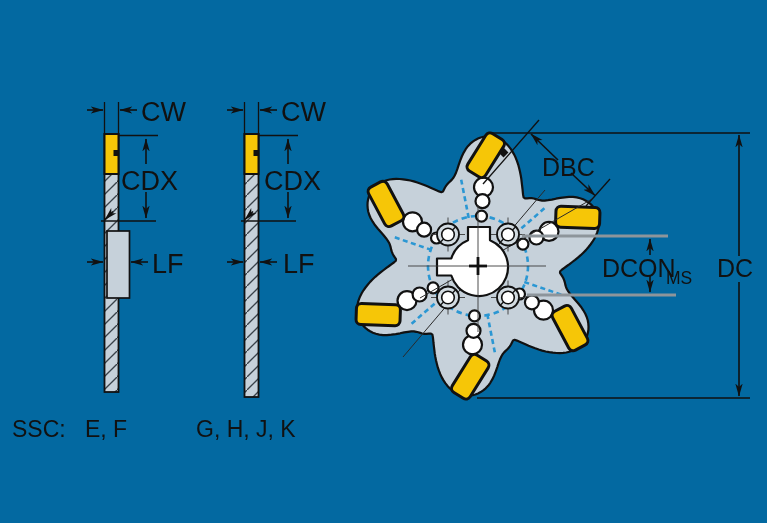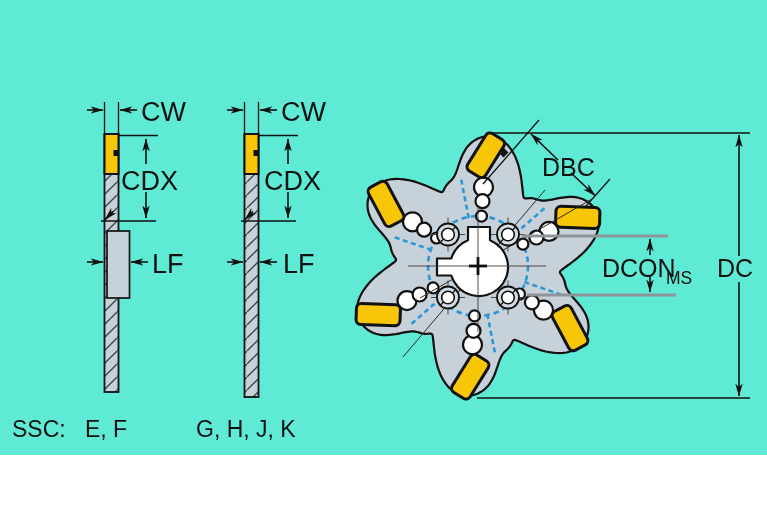--- a/index.html
+++ b/index.html
@@ -1,16 +1,16 @@
 <!DOCTYPE html>
 <html><head>
 <meta charset="utf-8">
 <style>
   html,body{margin:0;padding:0;background:#fff;}
-  .stage{width:767px;height:455px;background:#5eead4;overflow:hidden;}
+  .stage{width:767px;height:523px;background:#0369a1;overflow:hidden;}
   svg{display:block;}
   .xl{stroke:#111;stroke-width:1.3;fill:none;}
   .dim{stroke:#111;stroke-width:1.6;fill:none;}
   .thin{stroke:#2a2a2a;stroke-width:1;fill:none;}
   .cl{stroke:#3a3a3a;stroke-width:0.9;fill:none;}
   .cc{stroke:#111;stroke-width:2.8;fill:none;}
   .gray{stroke:#8d959b;stroke-width:3;fill:none;}
   .bar{stroke:#111;stroke-width:1.8;}
   .bump{stroke:#111;stroke-width:1.7;}
   .ins{stroke:#111;stroke-width:2;}

